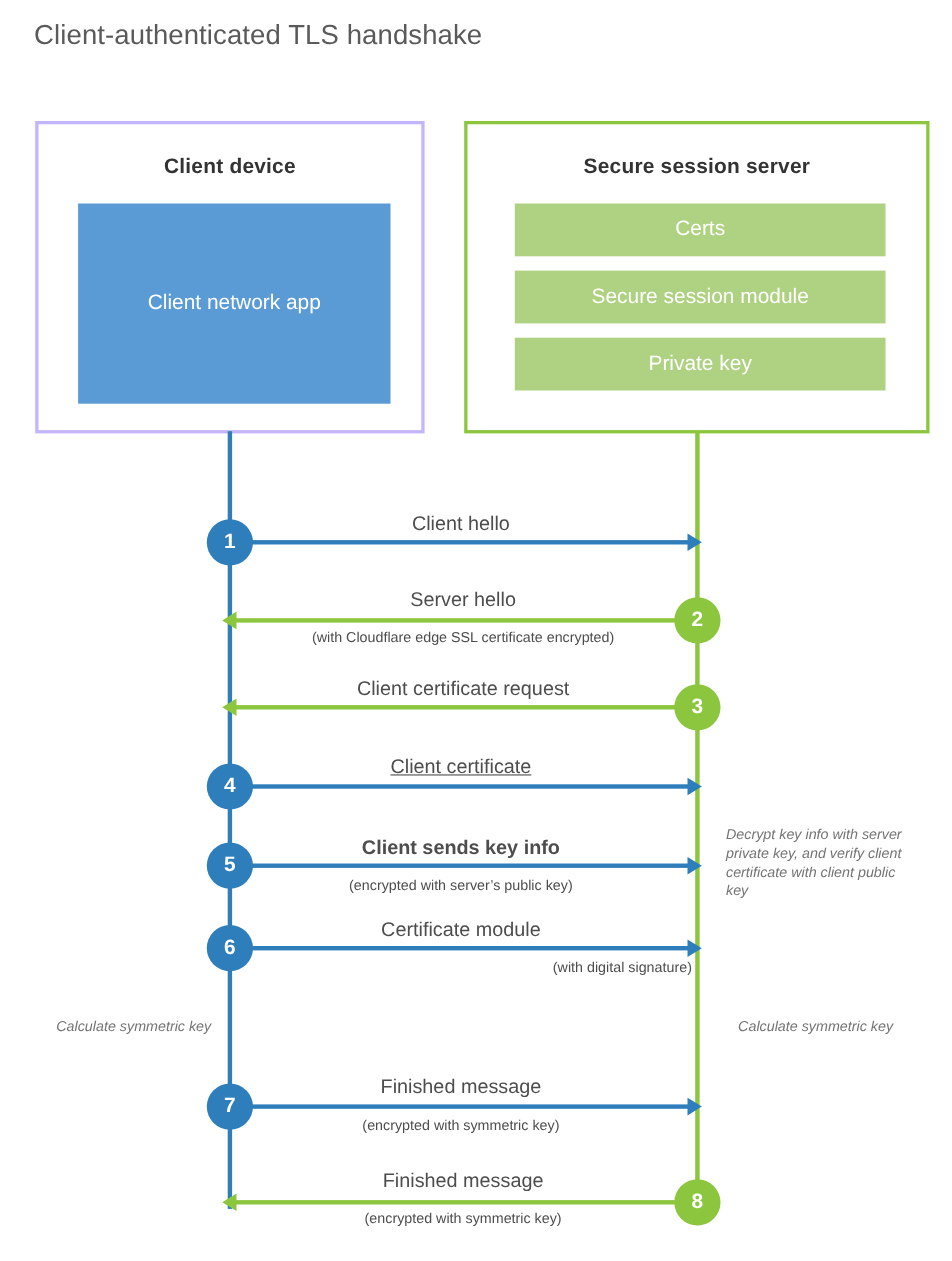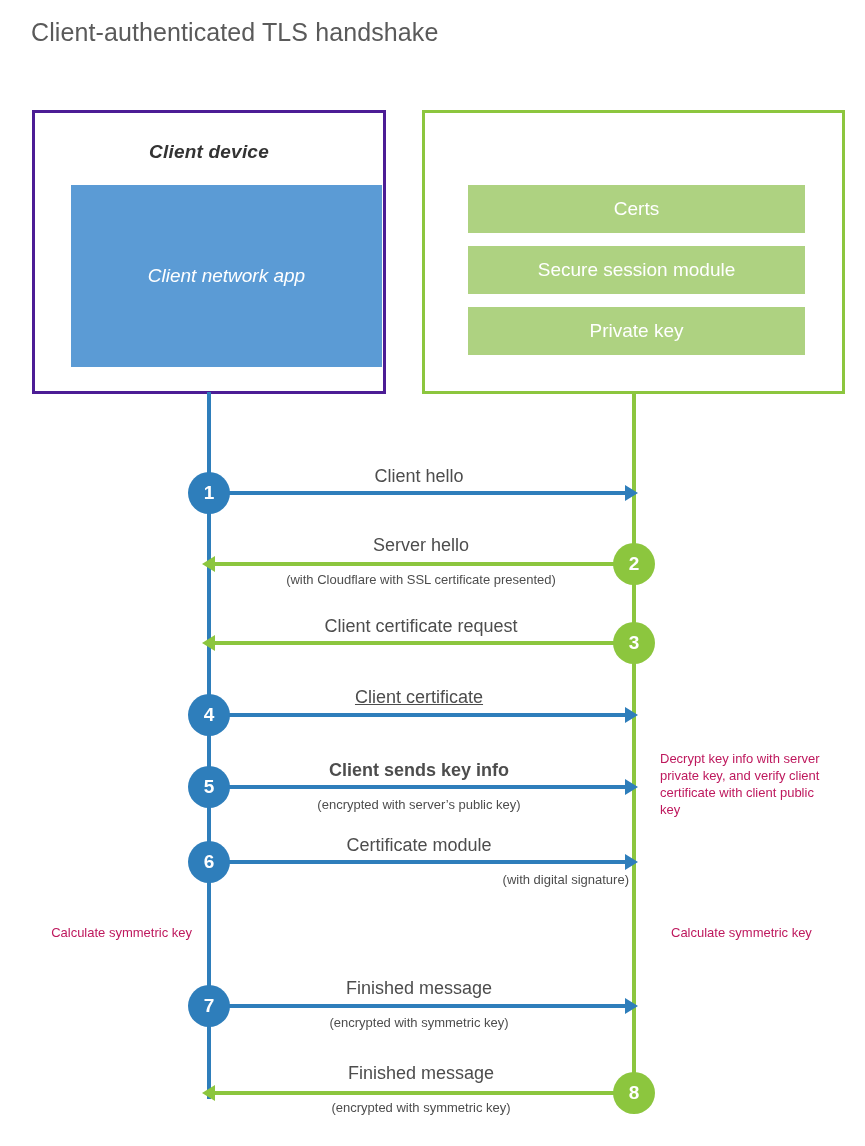--- a/index.html
+++ b/index.html
@@ -32,22 +32,21 @@
   .actor-box {
     position: absolute;
     background: #ffffff;
     box-sizing: border-box;
   }
   #client-device-box {
     left: 32px;
     top: 110px;
     width: 354px;
     height: 284px;
-    border: 3px solid #4c1d95;
-    font-style: italic;
+    border: 3px solid #c4b5fd;
   }
   #secure-session-server-box {
     left: 422px;
     top: 110px;
     width: 423px;
     height: 284px;
     border: 3px solid #8cc63e;
   }
   .actor-title {
     text-align: center;
@@ -55,21 +54,21 @@
     font-weight: bold;
     color: #333333;
     margin-top: 28px;
     letter-spacing: 0.2px;
   }
 
   #client-app-block {
     position: absolute;
     left: 36px;
     top: 72px;
-    width: 311px;
+    width: 284px;
     height: 182px;
     background: #5b9bd5;
     color: #ffffff;
     font-size: 19px;
     line-height: 26px;
     display: flex;
     align-items: center;
     justify-content: center;
     text-align: center;
   }
@@ -164,21 +163,22 @@
     font-size: 13px;
     color: #4d4d4d;
     white-space: nowrap;
   }
 
   
   .side-note {
     position: absolute;
     font-size: 13px;
     line-height: 17px;
-    color: #be185d;
+    color: #737373;
+    font-style: italic;
   }
   #note-client-calc {
     left: 44px;
     top: 924px;
     width: 148px;
     text-align: right;
   }
   #note-server-decrypt {
     left: 660px;
     top: 750px;
@@ -196,41 +196,42 @@
 <body>
 
 <div id="diagram-title">Client-authenticated TLS handshake</div>
 
 <div class="actor-box" id="client-device-box">
   <div class="actor-title">Client device</div>
   <div id="client-app-block">Client network app</div>
 </div>
 
 <div class="actor-box" id="secure-session-server-box">
+  <div class="actor-title">Secure session server</div>
   <div id="server-blocks">
     <div class="server-block">Certs</div>
     <div class="server-block">Secure session module</div>
     <div class="server-block">Private key</div>
   </div>
 </div>
 
 <div class="lifeline" id="client-lifeline"></div>
 <div class="lifeline" id="server-lifeline"></div>
 
 <div class="msg-arrow client" style="left:209px; top:491px; width:418px;">
     <span class="head"></span>
   </div>
 <div class="msg-label" style="left:209px; top:466px; width:420px;">Client hello</div>
 <div class="step-circle client" style="left:188px; top:472px;">1</div>
 
 <div class="msg-arrow server" style="left:213px; top:562px; width:418px;">
     <span class="head"></span>
   </div>
 <div class="msg-label" style="left:211px; top:535px; width:420px;">Server hello</div>
-<div class="msg-sublabel" style="left:211px; top:572px; width:420px;">(with Cloudflare with SSL certificate presented)</div>
+<div class="msg-sublabel" style="left:211px; top:572px; width:420px;">(with Cloudflare edge SSL certificate encrypted)</div>
 <div class="step-circle server" style="left:613px; top:543px;">2</div>
 
 <div class="msg-arrow server" style="left:213px; top:641px; width:418px;">
     <span class="head"></span>
   </div>
 <div class="msg-label" style="left:211px; top:616px; width:420px;">Client certificate request</div>
 <div class="step-circle server" style="left:613px; top:622px;">3</div>
 
 <div class="msg-arrow client" style="left:209px; top:713px; width:418px;">
     <span class="head"></span>

